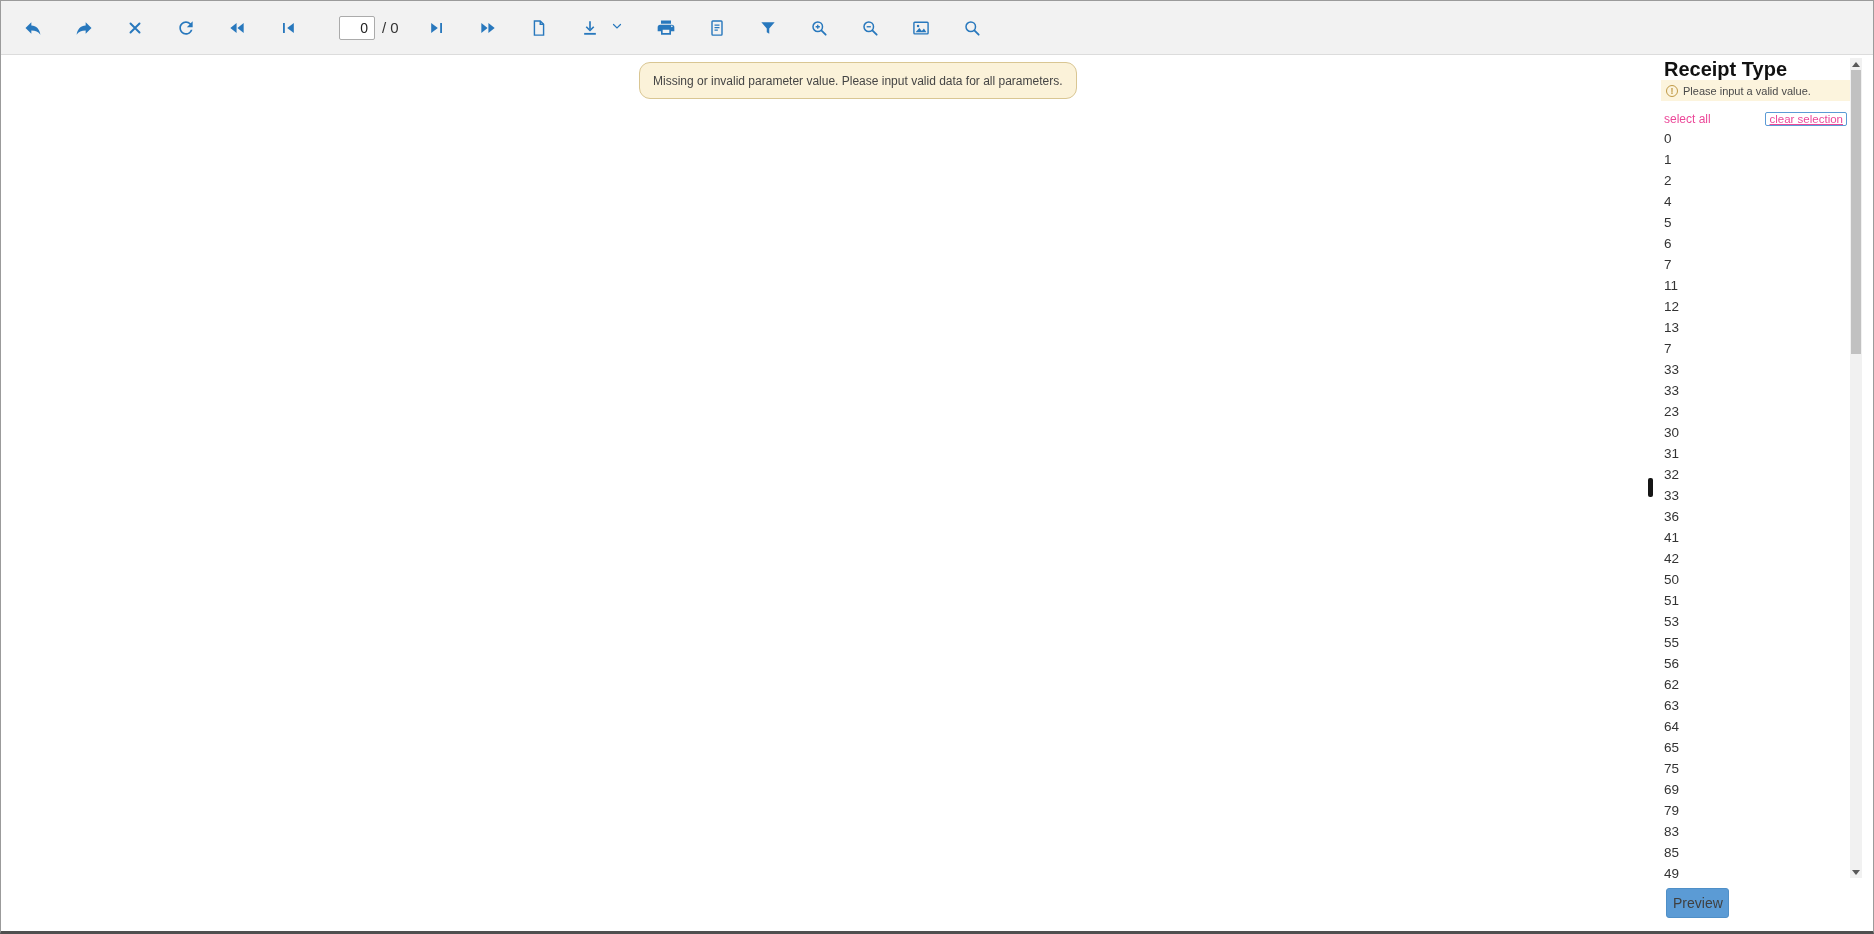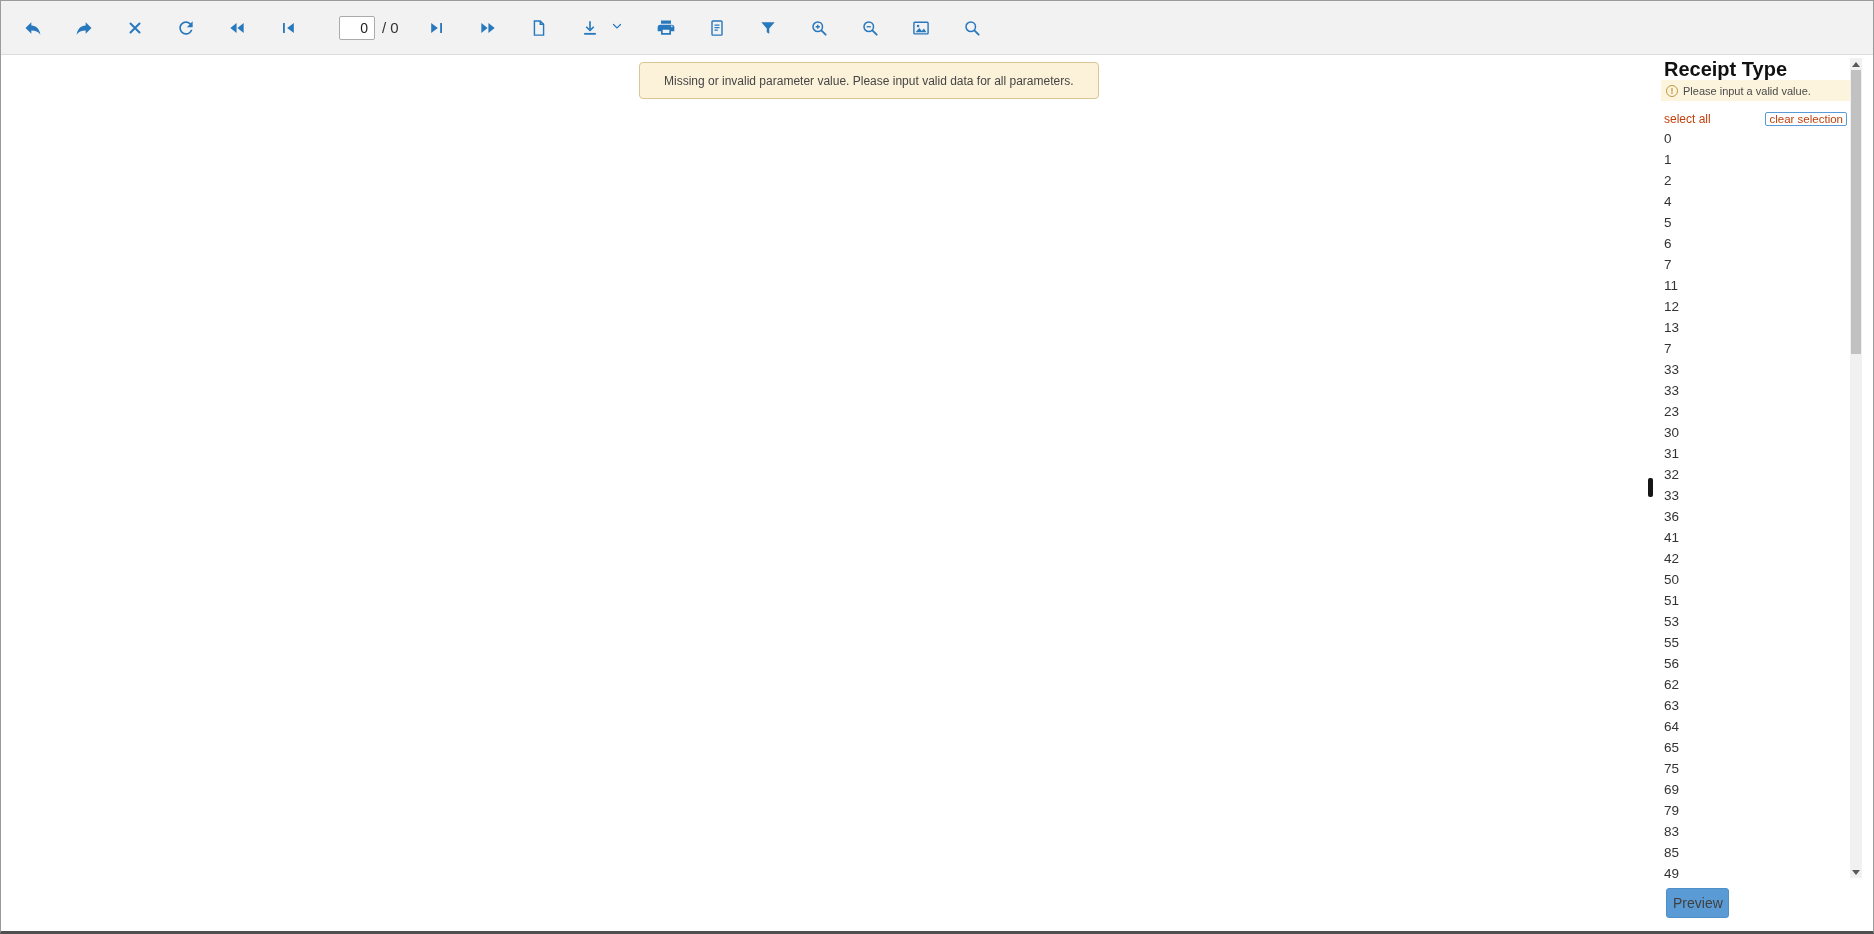--- a/index.html
+++ b/index.html
@@ -17,39 +17,39 @@
   .tb-chevron{width:16px;height:26px;margin-right:28px;display:flex;align-items:center;justify-content:center;
           background:transparent;border:none;padding:0;cursor:pointer;}
   .page-input{width:36px;height:24px;margin-left:13px;border:1px solid #ababab;border-radius:2px;
           text-align:right;padding:0 6px 0 0;font-size:14px;color:#222;background:#fff;box-sizing:border-box;
           font-family:inherit;}
   .page-total{margin-left:7px;margin-right:25px;font-size:15px;color:#333;}
 
   
   .main{position:absolute;top:54px;left:0;width:1654px;bottom:0;background:#fff;}
   .param-warning{position:absolute;top:7px;left:638px;height:37px;display:flex;align-items:center;
-          padding:0 24px;background:#fbf2d9;border:1px solid #d9c693;border-radius:4px;
+          padding:0 13px;background:#fbf2d9;border:1px solid #d9c693;border-radius:11px;
           font-size:12px;color:#454545;white-space:nowrap;box-sizing:border-box;}
   .splitter{position:absolute;left:1647px;top:477px;width:5px;height:19px;background:#161616;
           border-radius:2px;cursor:col-resize;}
 
   
   .panel{position:absolute;top:54px;left:1654px;right:0;bottom:0;background:#fff;}
   .panel-title{position:absolute;top:3px;left:9px;font-size:20px;font-weight:bold;color:#111;}
   .panel-warning{position:absolute;top:25px;left:6px;right:16px;height:21px;background:#fcf4dd;
           display:flex;align-items:center;padding-left:5px;box-sizing:border-box;
           font-size:11px;color:#4a4a4a;}
   .info-badge{flex:0 0 12px;width:12px;height:12px;border-radius:50%;border:1px solid #c09a46;
           color:#c09a46;font-size:9px;line-height:11px;text-align:center;margin-right:5px;
           font-weight:bold;box-sizing:border-box;}
   .panel-links{position:absolute;top:55px;left:9px;right:26px;height:17px;display:flex;
           justify-content:space-between;align-items:center;}
-  .link{font-size:12px;color:#c2410c;cursor:pointer;}
+  .link{font-size:12px;color:#ec4899;cursor:pointer;}
   .link-clear{border:1px solid #5b9bd5;border-radius:2px;padding:0 3px;
-          font-size:11.5px;}
+          text-decoration:underline;font-size:11.5px;}
   .panel-list{position:absolute;top:73px;left:0;right:14px;height:750px;overflow:hidden;}
   .opt{height:21px;line-height:21px;padding-left:9px;font-size:13.5px;color:#333;cursor:pointer;}
   .preview-btn{position:absolute;top:833px;left:11px;width:63px;height:30px;background:#5b9bd5;
           color:#404040;border:1px solid #4f8fc7;border-radius:3px;font-size:14px;cursor:pointer;
           font-family:inherit;}
 
   
   .sb{position:absolute;top:3px;right:11px;width:12px;height:820px;background:#f1f1f1;}
   .sb-up,.sb-down{position:absolute;left:0;width:12px;height:12px;display:flex;align-items:center;
           justify-content:center;cursor:pointer;}

